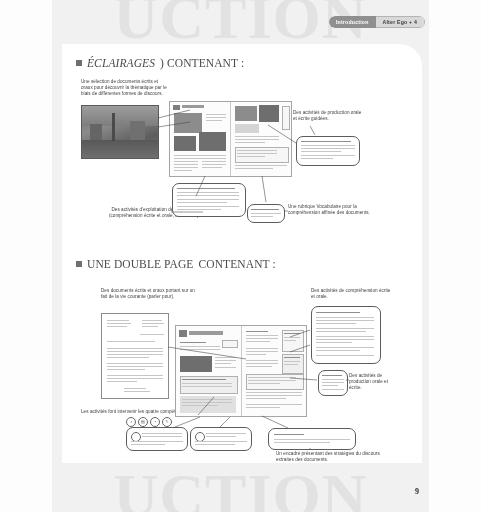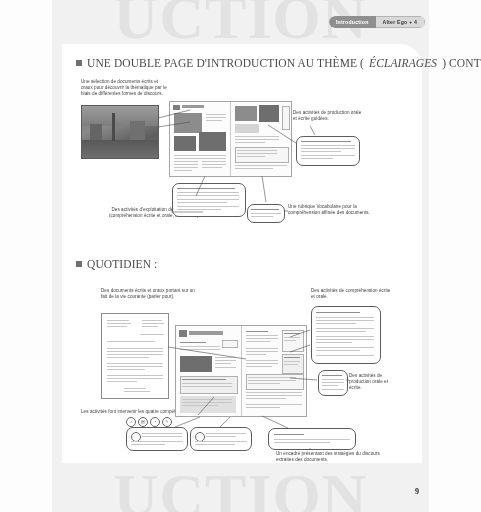--- a/index.html
+++ b/index.html
@@ -123,21 +123,20 @@
 
   <div id="badge">
     <span class="b-left">Introduction</span>
     <span class="b-right">Alter Ego + 4</span>
   </div>
 
   <div id="card"></div>
 
   <div class="sec-head" id="sec1-head">
     <span class="sq"></span>
-    <span>UNE DOUBLE PAGE D'INTRODUCTION AU THÈME (</span>
       <i>ÉCLAIRAGES</i>
       <span>) CONTENANT :</span>
   </div>
 
   <div class="cap" id="cap1-tl" style="left:81px;top:79px;width:90px;">Une sélection de documents écrits et oraux pour découvrir la thématique par le biais de différentes formes de discours.</div>
 
   <div class="cap" id="cap1-ru" style="left:293px;top:110px;width:72px;">Des activités de production orale et écrite guidées.</div>
 
   <div class="cap r" id="cap1-bl" style="left:95px;top:207px;width:105px;">Des activités d'exploitation des documents (compréhension écrite et orale, discussion).</div>
 
@@ -208,21 +207,22 @@
     <div class="ln" style="left:4px;top:4px;width:50px;background:#8e8e8e;"></div>
     <div class="ln" style="left:4px;top:8px;width:54px;"></div>
     <div class="ln" style="left:4px;top:11px;width:54px;"></div>
     <div class="ln" style="left:4px;top:14px;width:40px;"></div>
     <div class="ln" style="left:4px;top:18px;width:54px;"></div>
     <div class="ln" style="left:4px;top:21px;width:32px;"></div>
   </div>
 
   <div class="sec-head" id="sec2-head">
     <span class="sq"></span>
-      <span> QUOTIDIEN :</span>
+    <span>UNE DOUBLE PAGE </span>
+      <span> CONTENANT :</span>
   </div>
 
   <div class="cap" id="cap2-tl" style="left:101px;top:288px;width:100px;">Des documents écrits et oraux portant sur un fait de la vie courante (parler pour).</div>
 
   <div class="cap" id="cap2-tr" style="left:311px;top:288px;width:84px;">Des activités de compréhension écrite et orale.</div>
 
   <div class="cap" id="cap2-rl" style="left:349px;top:373px;width:50px;">Des activités de production orale et écrite.</div>
 
   <div class="cap" id="cap2-bl" style="left:81px;top:409px;width:115px;">Les activités font intervenir les quatre compétences :</div>
 

